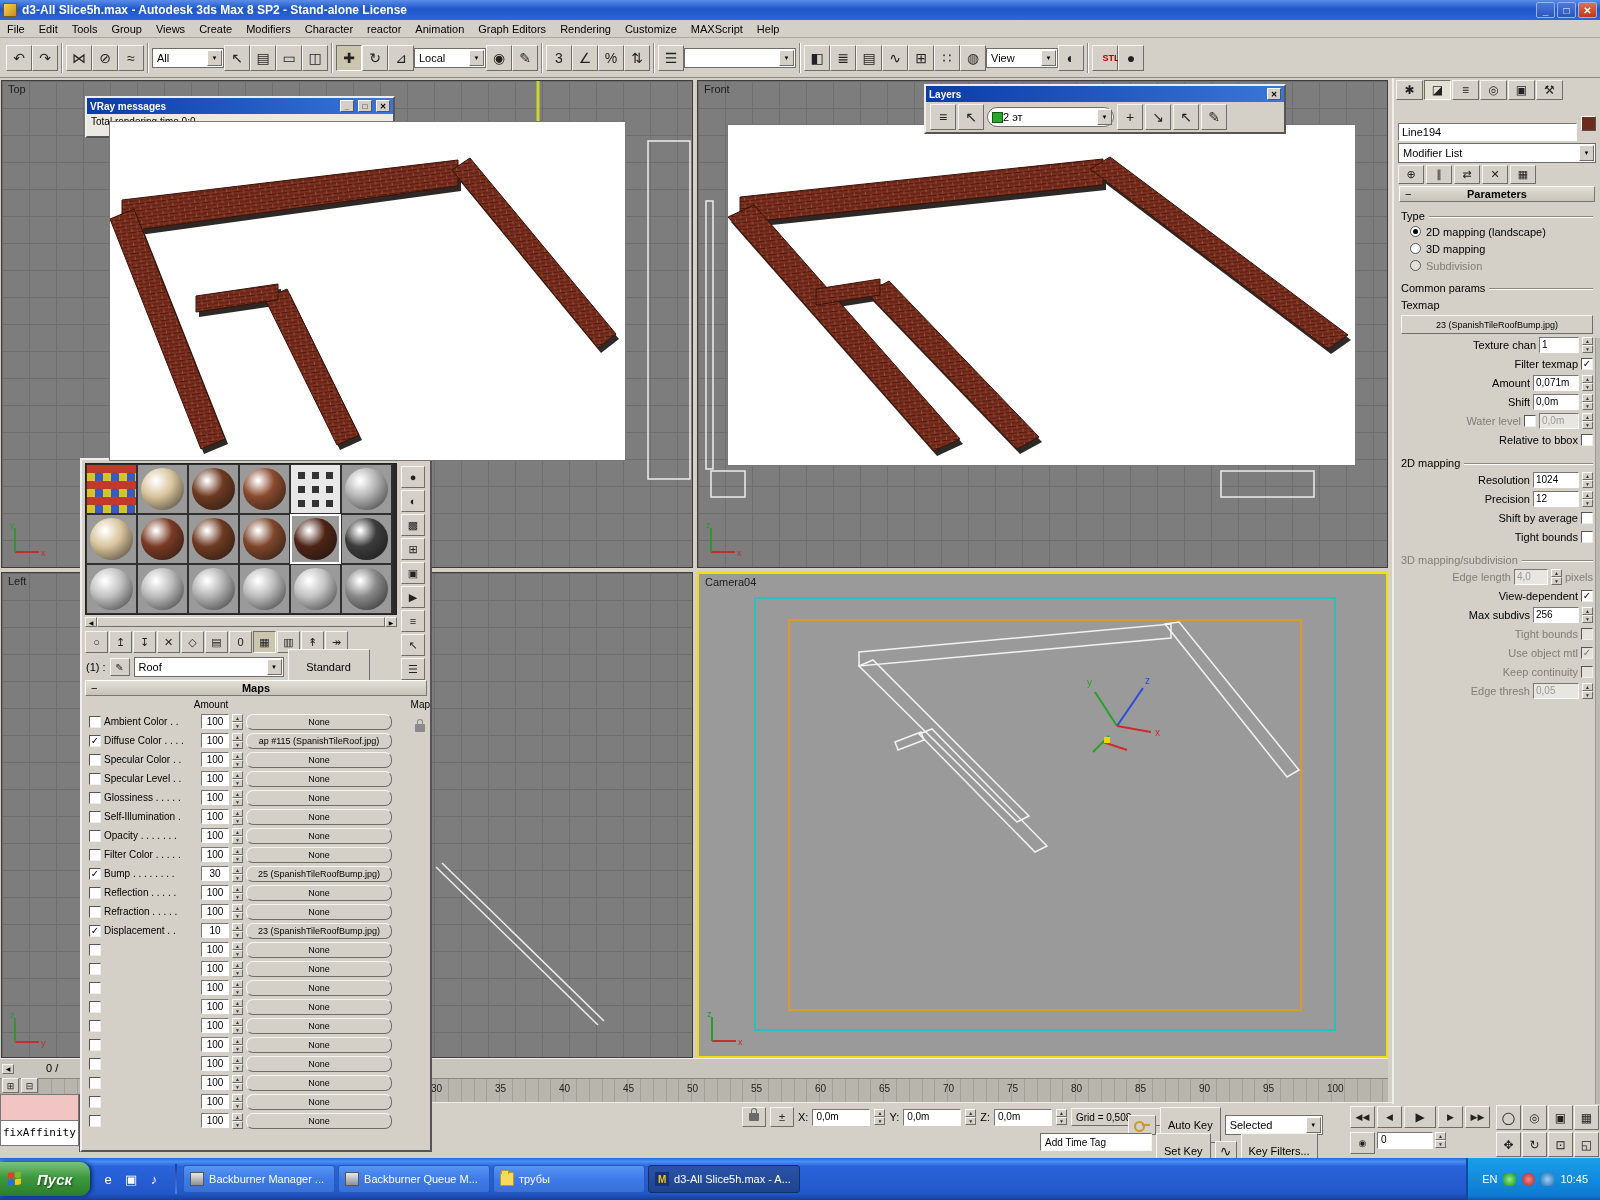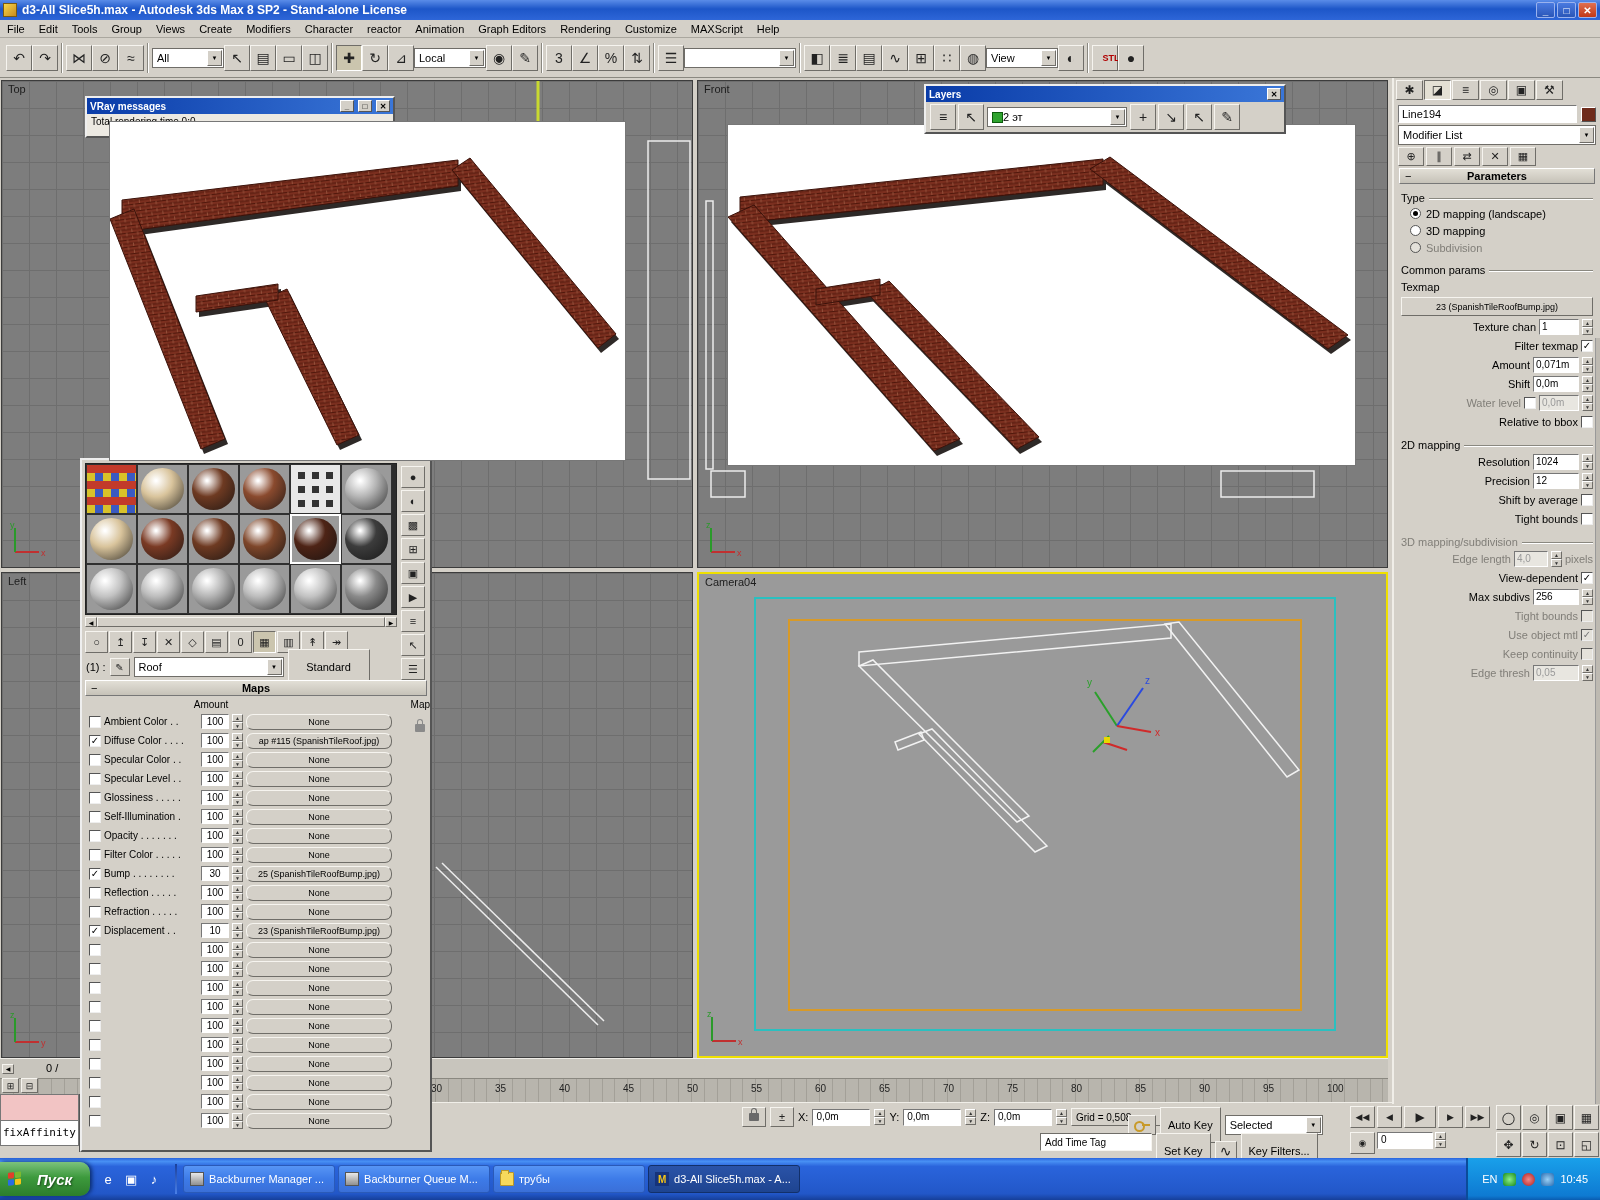--- a/index.html
+++ b/index.html
@@ -103,21 +103,21 @@
   .padlock::before{content:"";position:absolute;left:2px;top:-5px;width:4px;height:5px;border:1.5px solid #8a8a8a;
     border-bottom:none;border-radius:3px 3px 0 0;}
   
   .cmd-panel{position:absolute;left:1392px;top:78px;width:208px;height:1026px;background:#d4d0c8;
     border-left:2px solid #f0eee8;z-index:10;padding:2px;}
   .cmd-tabs{display:flex;gap:1px;height:22px;margin-bottom:3px;}
   .cmd-tabs .tb-btn{width:27px;height:20px;font-size:12px;}
   .cmd-tabs .tb-btn.active{border:1px solid;border-color:#6f6d68 #fff #fff #6f6d68;background:#e4e0d4;}
   .name-row{display:flex;align-items:center;gap:4px;margin:2px;}
   .obj-name{flex:1;height:18px;background:#fff;border:1px solid;border-color:#777 #fff #fff #777;
-    padding:2px 3px;font-size:11px;}
+    padding:2px 3px;font-size:11px;margin-top:18px;}
   .swatch{width:15px;height:15px;background:#6e2b1b;border:1px solid;border-color:#fff #555 #555 #fff;flex:none;}
   .stack{background:#fff;border:1px solid;border-color:#555 #fff #fff #555;height:108px;margin:3px 2px;position:relative;}
   .stack-row{height:16px;display:flex;align-items:center;gap:3px;padding-left:4px;font-size:11px;white-space:nowrap;}
   .stack-row.sel{background:#a8a8ad;}
   .bulb{width:9px;height:9px;border-radius:50%;background:radial-gradient(#ffffb0,#cfcf3f);border:1px solid #666;flex:none;}
   .expand{width:9px;height:9px;border:1px solid #555;font-size:7px;line-height:7px;text-align:center;background:#fff;flex:none;}
   .grip{position:absolute;right:1px;bottom:1px;width:10px;height:10px;
     background:repeating-linear-gradient(135deg,#999 0 1px,transparent 1px 3px);}
   .stack-btns{display:flex;gap:2px;margin:2px;}
   .stack-btns .tb-btn{width:26px;height:19px;font-size:11px;}
@@ -423,21 +423,21 @@
   <div class="layers-win">
     <div class="float-title">
       <span>Layers</span>
       <span class="ft-btn">✕</span>
     </div>
     <div class="layers-row">
       <span id="layers-left" style="display:flex;gap:2px;">
           <span class="tb-btn bevel">≡</span>
           <span class="tb-btn bevel">↖</span>
         </span>
-      <span class="dropdown" style="width:140px;">
+      <span class="dropdown" style="width:127px;border-radius:10px;">
         <span class="cube"></span>
         <span class="dd-text">2 эт</span>
         <span class="dd-arrow">▼</span>
       </span>
       <span id="layers-right" style="display:flex;gap:2px;">
           <span class="tb-btn bevel">+</span>
           <span class="tb-btn bevel">↘</span>
           <span class="tb-btn bevel">↖</span>
           <span class="tb-btn bevel">✎</span>
         </span>

